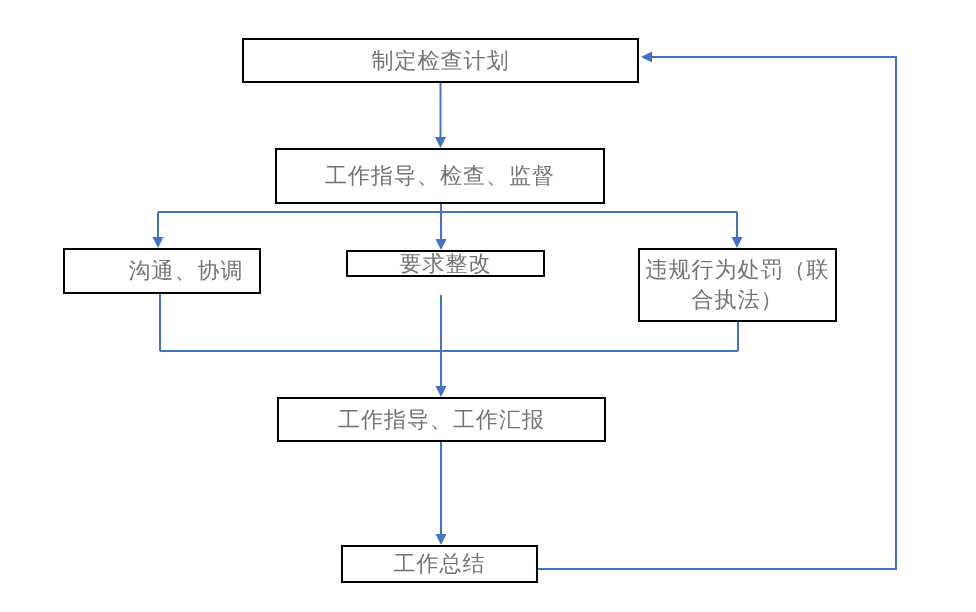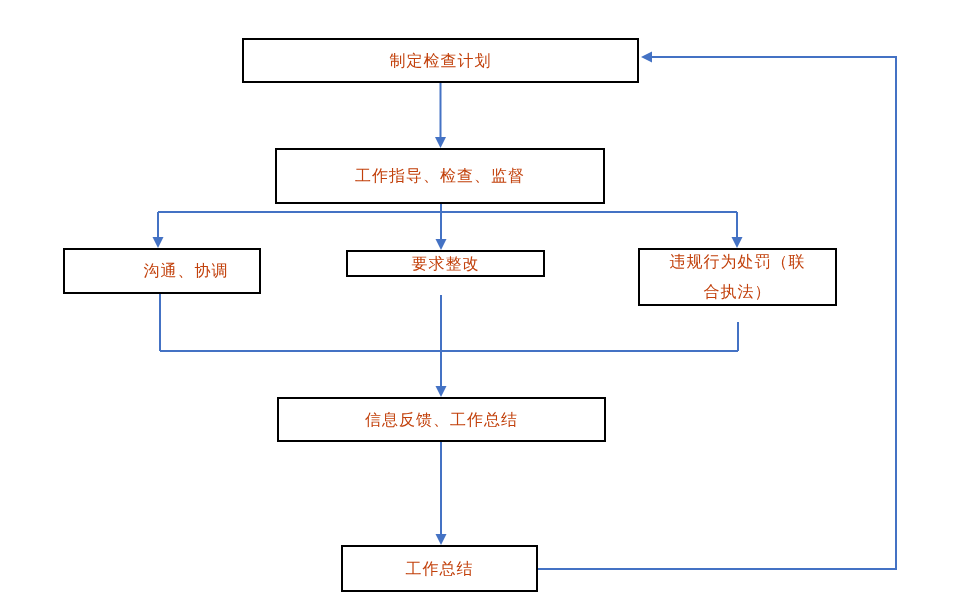--- a/index.html
+++ b/index.html
@@ -25,22 +25,22 @@
   .node {
     position: absolute;
     box-sizing: border-box;
     border: 2.5px solid #000000;
     background: #ffffff;
     display: flex;
     align-items: center;
     justify-content: center;
   }
   .node-label {
-    color: #c2410c;
-    font-size: 16px;
+    color: #737373;
+    font-size: 22px;
     line-height: 30px;
     text-align: center;
     white-space: pre-line;
     letter-spacing: 1px;
   }
   svg line, svg polyline {
     stroke-width: 2;
   }
 </style>
 </head>
@@ -89,26 +89,26 @@
   </div>
 
   <div class="node" style="left:63px; top:248px; width:198px; height:46px;padding-left:48px;">
     <span class="node-label">沟通、协调</span>
   </div>
 
   <div class="node" style="left:346px; top:250px; width:199px; height:27px;">
     <span class="node-label">要求整改</span>
   </div>
 
-  <div class="node" style="left:638px; top:248px; width:199px; height:58px;">
+  <div class="node" style="left:638px; top:248px; width:199px; height:74px;">
     <span class="node-label">违规行为处罚（联
 合执法）</span>
   </div>
 
   <div class="node" style="left:277px; top:397px; width:329px; height:45px;">
-    <span class="node-label">信息反馈、工作总结</span>
+    <span class="node-label">工作指导、工作汇报</span>
   </div>
 
-  <div class="node" style="left:341px; top:545px; width:197px; height:47px;">
+  <div class="node" style="left:341px; top:545px; width:197px; height:38px;">
     <span class="node-label">工作总结</span>
   </div>
 
 </div>
 
 </body></html>

